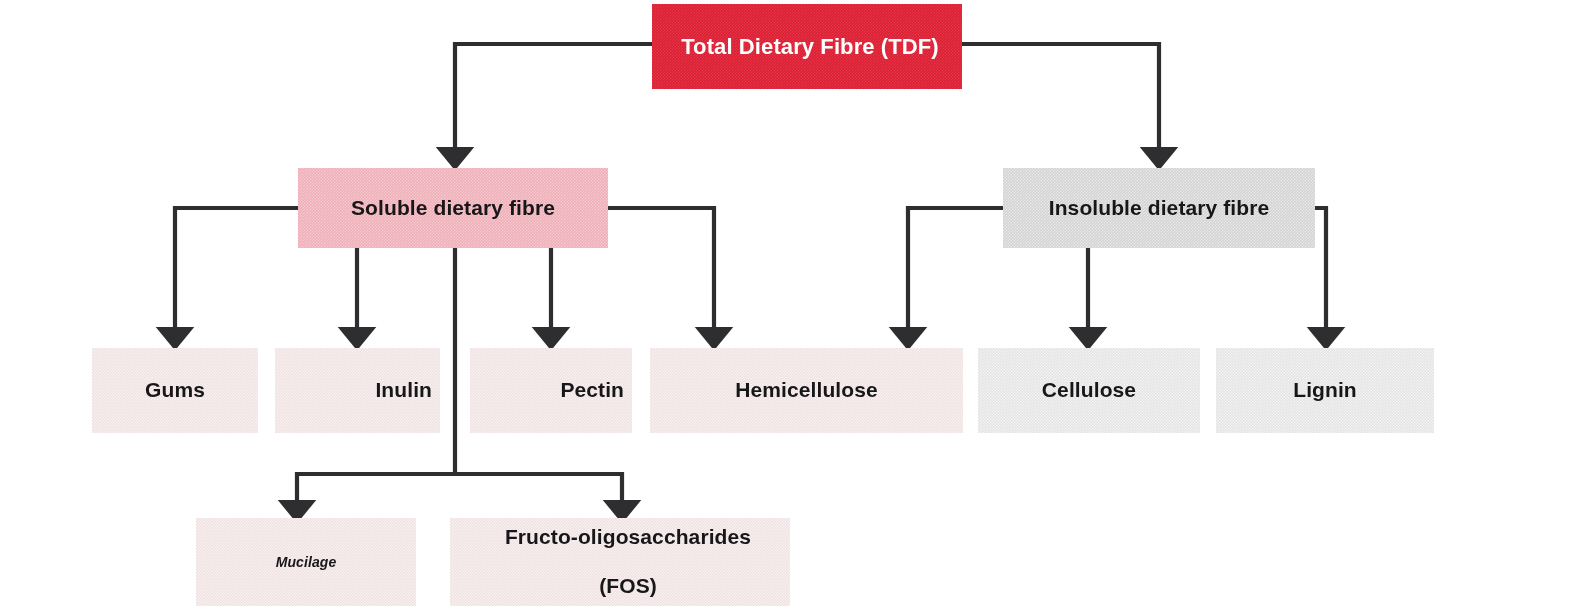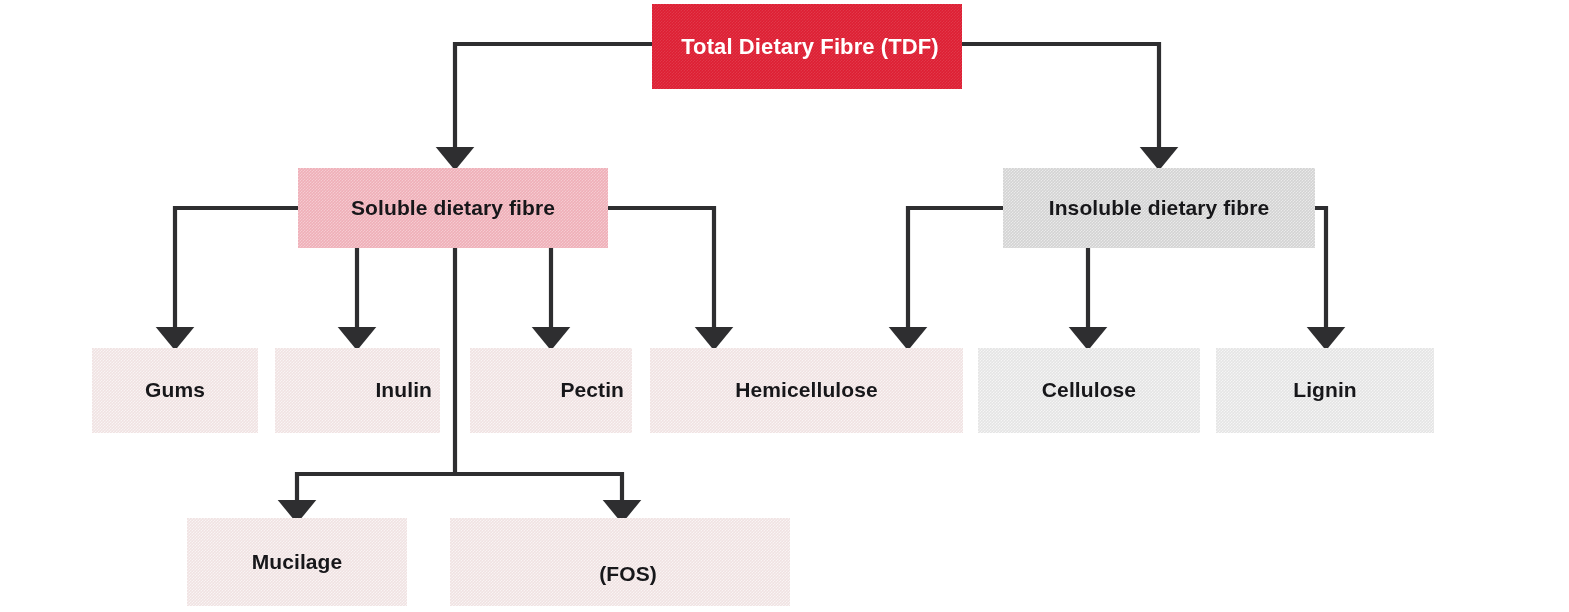--- a/index.html
+++ b/index.html
@@ -144,24 +144,24 @@
   </div>
 
   <div class="node fill-graylight" style="left:978px; top:348px; width:222px; height:85px; font-size:21px;">
     <span>Cellulose</span>
   </div>
 
   <div class="node fill-graylight" style="left:1216px; top:348px; width:218px; height:85px; font-size:21px;">
     <span>Lignin</span>
   </div>
 
-  <div class="node fill-pinklight" style="left:187px; top:518px; width:220px; height:88px; font-size:21px;">
+  <div class="node fill-pinklight" style="left:196px; top:518px; width:220px; height:88px; font-size:14px;font-style:italic;">
     <span>Mucilage</span>
   </div>
 
   <div class="node fill-pinklight" style="left:450px; top:518px; width:340px; height:88px; font-size:21px;">
     <span>
-      <br>
+      <span>Fructo-oligosaccharides</span><br>
       <span>(FOS)</span>
     </span>
   </div>
 
 </div>
 
 </body></html>

